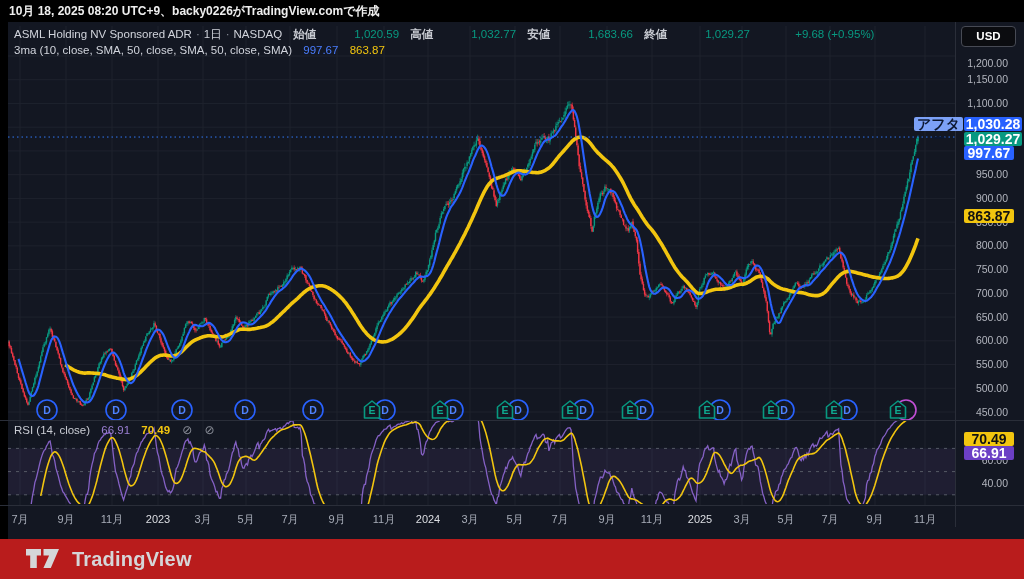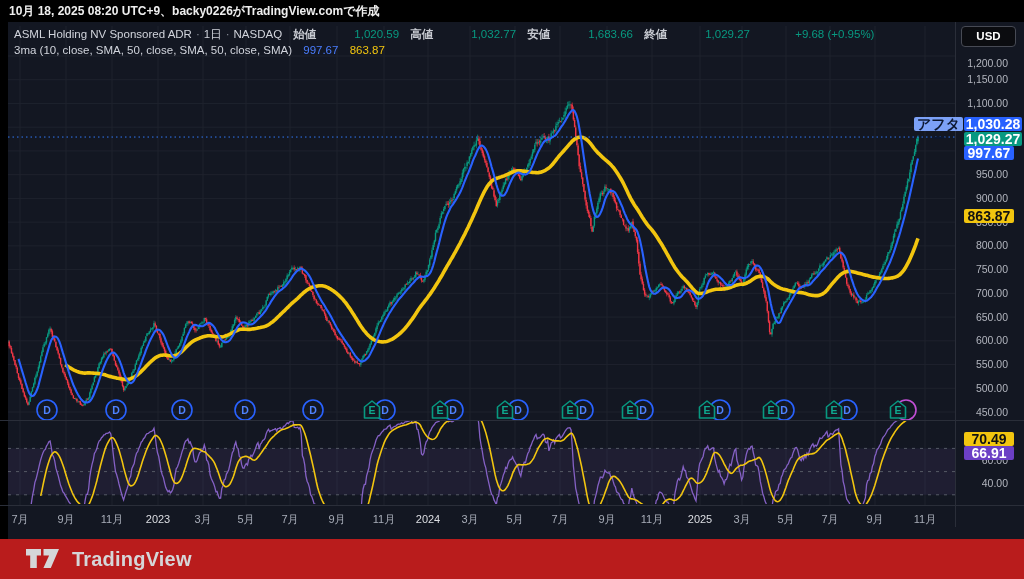--- a/index.html
+++ b/index.html
@@ -275,20 +275,27 @@
     </div>
 
   <div class="badge b-after-label">アフター</div>
   <div class="badge b-after">1,030.28</div>
   <div class="badge b-close">1,029.27</div>
   <div class="badge b-ma10">997.67</div>
   <div class="badge b-ma50">863.87</div>
   <div class="badge b-rsi-ma">70.49</div>
   <div class="badge b-rsi">66.91</div>
 
+  <div class="rsi-legend">
+    <span>RSI (14, close)</span>
+    <span class="purplet ml">66.91</span>
+    <span class="yellow ml" style="font-weight:bold">70.49</span>
+    <span class="eye">⊘</span>
+    <span class="eye">⊘</span>
+  </div>
 
   <div class="sepline" style="top:398px"></div>
   <div class="sepline" style="top:483px"></div>
   <div class="vaxis-sep"></div>
 </div>
 
 <div class="bottombar">
   <div class="tv-logo">
     <svg width="36" height="22" viewBox="0 0 36 22">
       <g fill="#d5d6d8">

